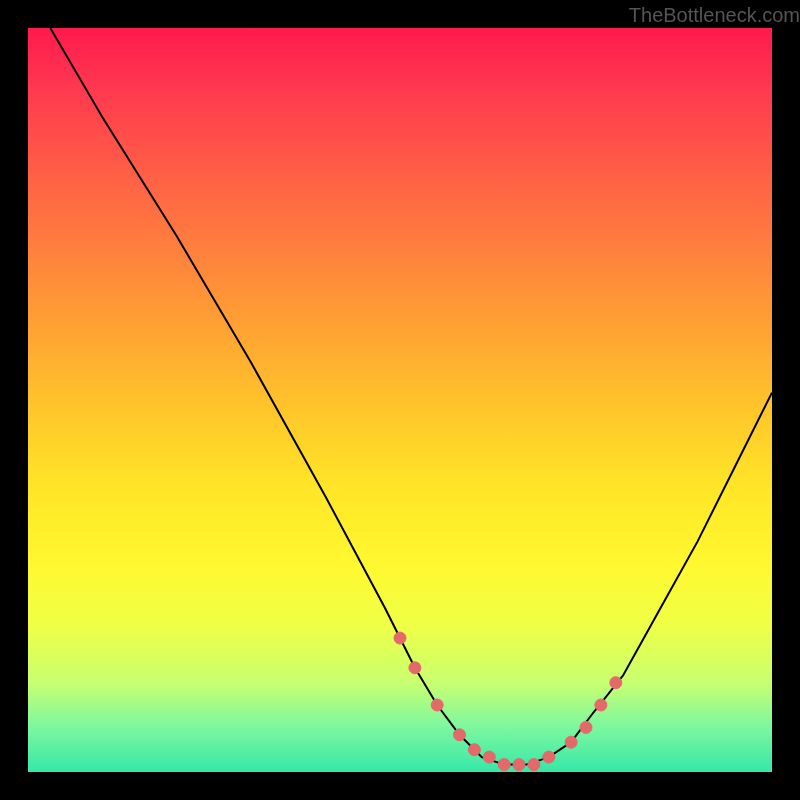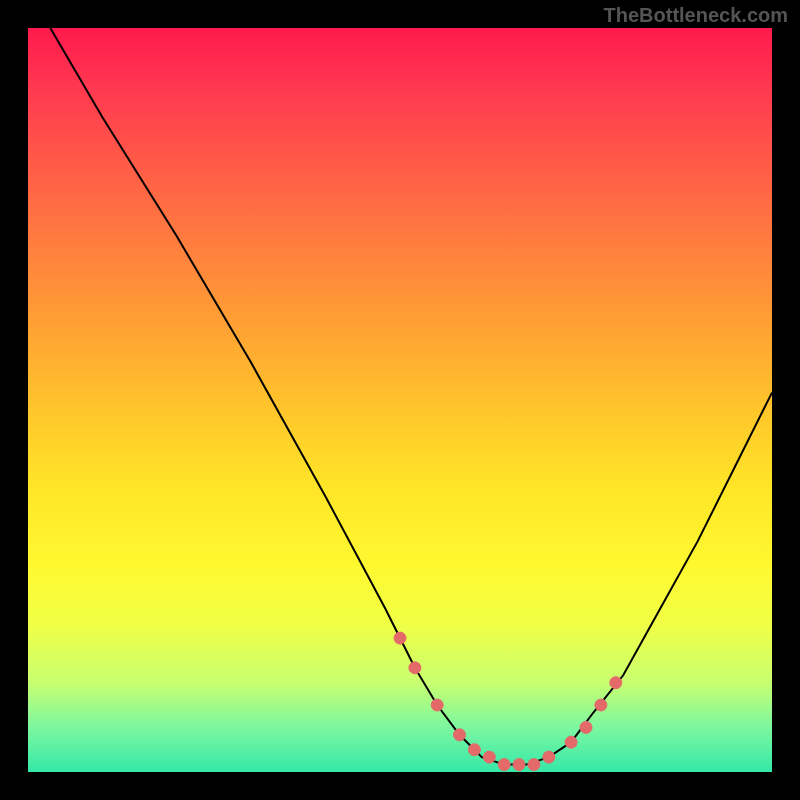--- a/index.html
+++ b/index.html
@@ -6,25 +6,24 @@
   body {
     width: 800px;
     height: 800px;
     background: #000;
     position: relative;
     font-family: Arial, sans-serif;
   }
   .watermark {
     position: absolute;
     top: 4px;
-    right: 12px;
+    right: 0;
     color: #555;
     font-size: 20px;
     z-index: 10;
-    font-weight: bold;
   }
   .plot-area {
     position: absolute;
     left: 28px;
     top: 28px;
     width: 744px;
     height: 744px;
     background: linear-gradient(to bottom,
       #ff1a4d 0%,
       #ff3850 8%,

